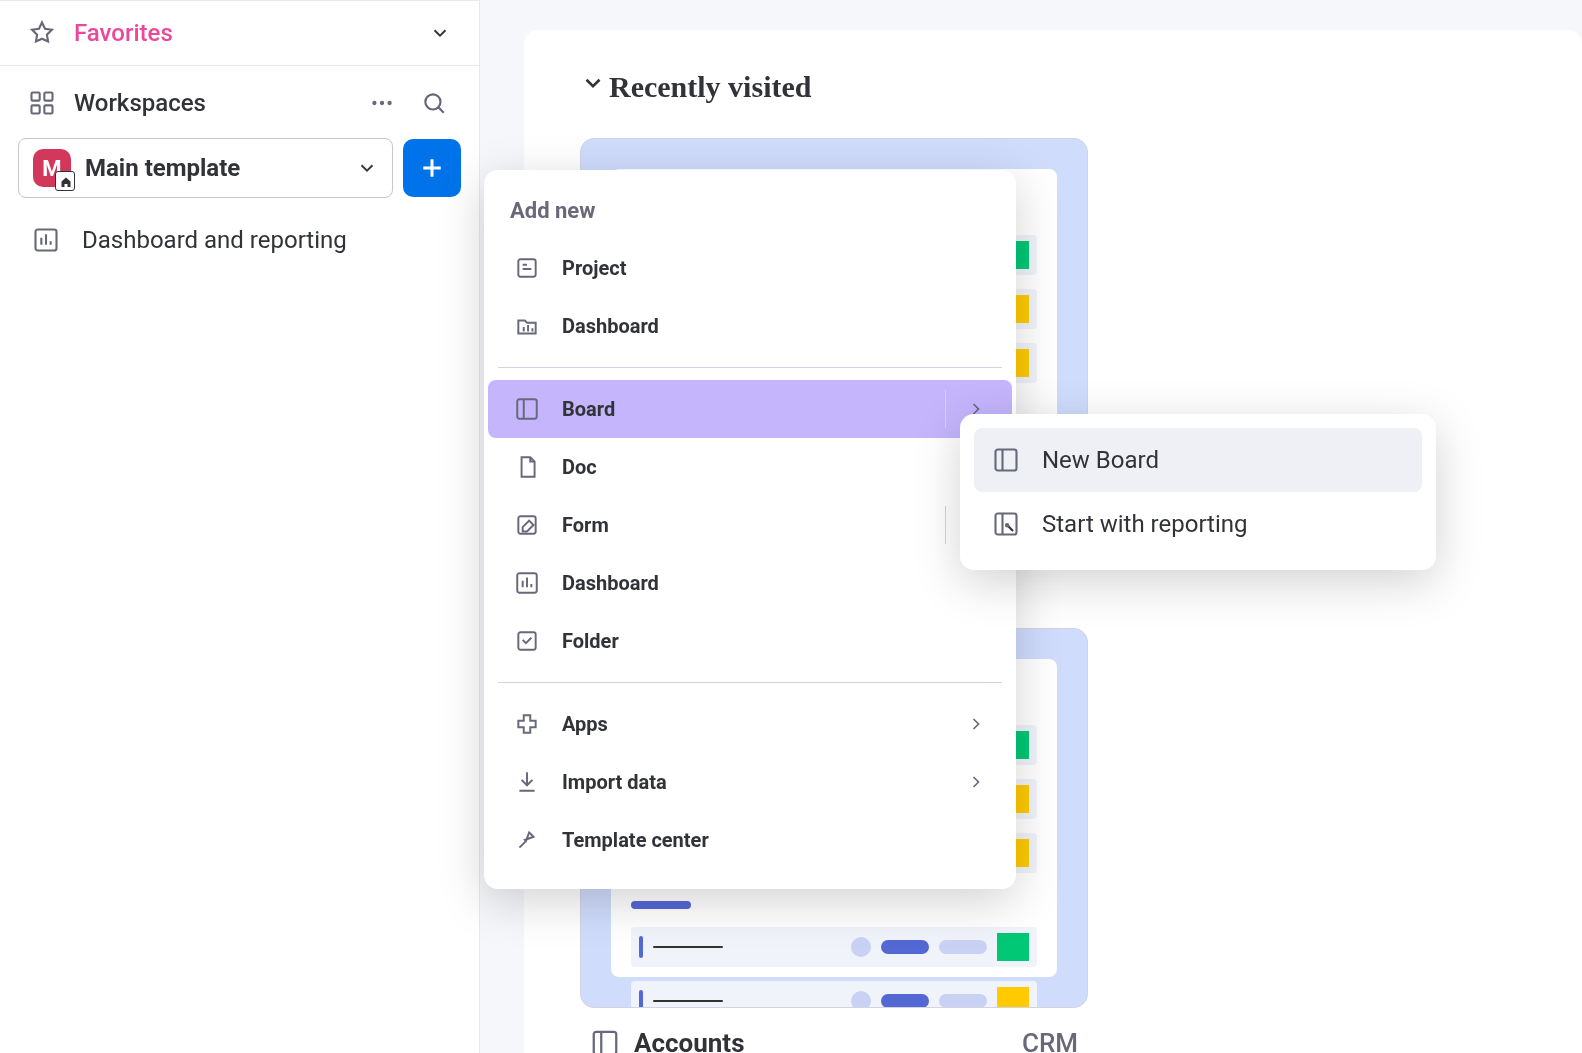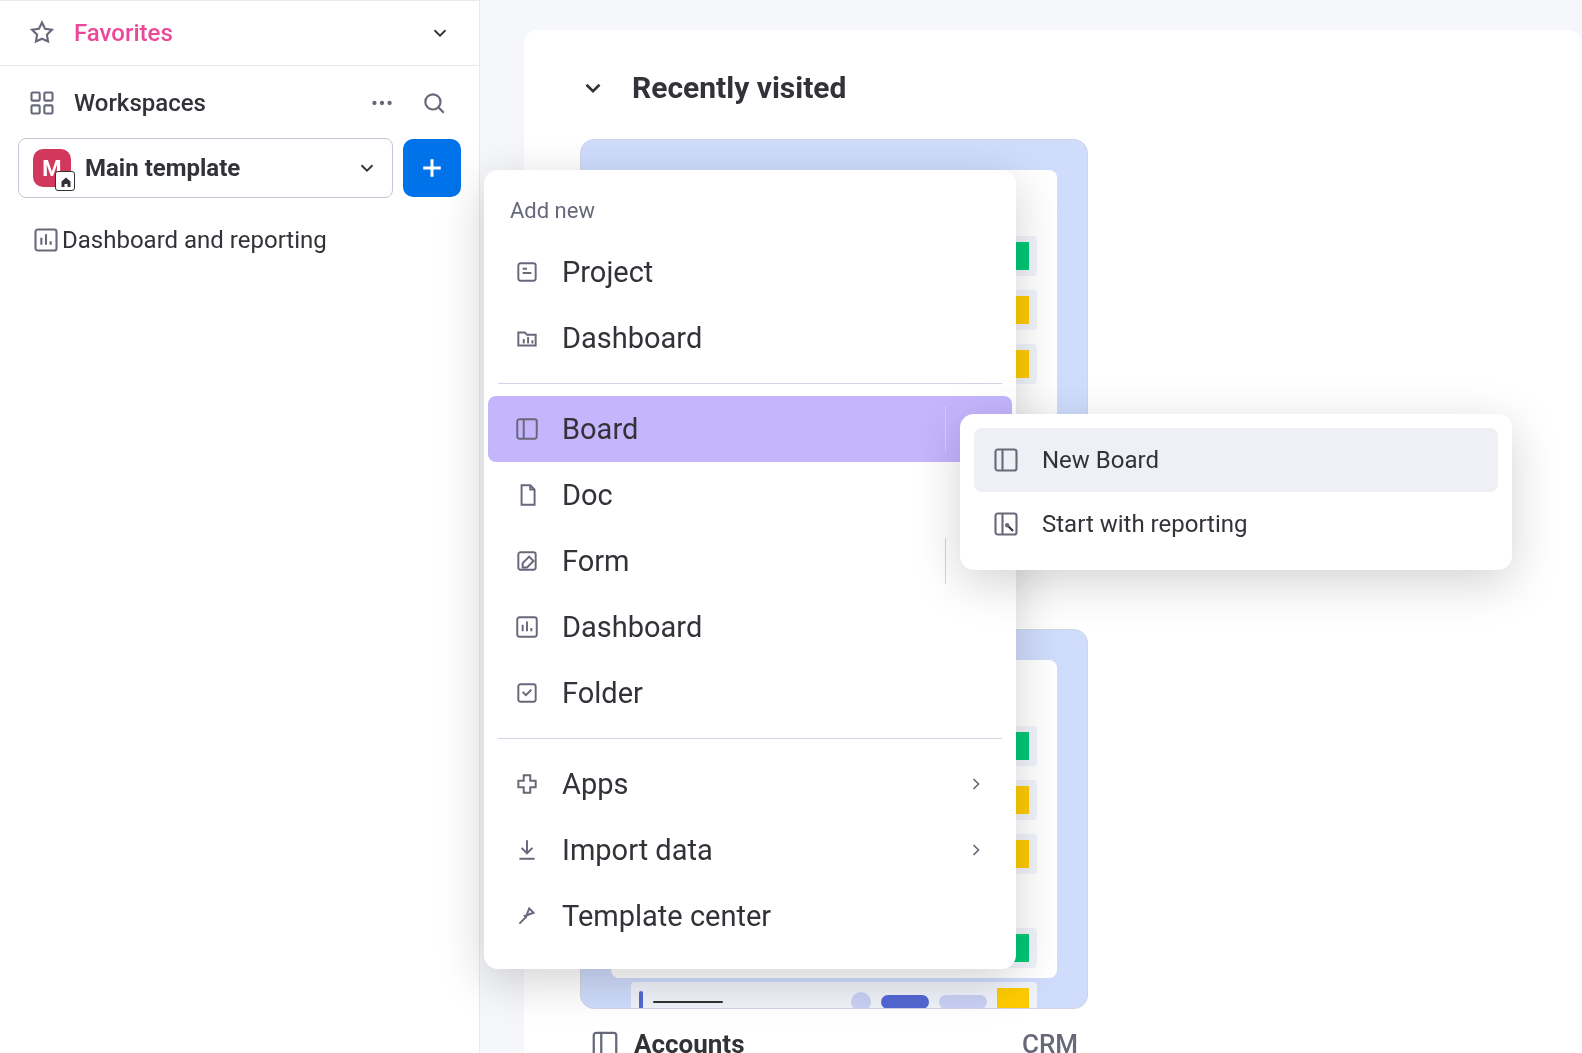--- a/index.html
+++ b/index.html
@@ -95,21 +95,21 @@
     width:58px; height:58px;
     border-radius:10px;
     background:#0073ea;
     color:#fff;
     display:flex; align-items:center; justify-content:center;
   }
 
   .ws-item {
     display:flex;
     align-items:center;
-    gap:2px;
+    gap:22px;
     padding: 14px 32px;
   }
   .ws-item .label { font-size:24px; }
 
   
   .main {
     position:absolute;
     left:490px;
     top:0;
     right:0;
@@ -118,23 +118,24 @@
     padding:30px 0 0 34px;
   }
   .card-main {
     background:#fff;
     border-radius:14px;
     padding:40px 56px;
     min-height:1000px;
   }
   .section-head {
     display:flex;
-    align-items:center;
-    gap:26px;
+    align-items:flex-start;
+    gap:3px;
     margin-bottom:34px;
+    font-family:Liberation Serif, serif;
   }
   .section-head h2 { font-size:30px; font-weight:700; }
 
   .grid {
     display:flex;
     gap:40px;
     flex-wrap:wrap;
   }
   .tile {
     width:508px;
@@ -181,32 +182,33 @@
   .dropdown {
     position:absolute;
     left:484px;
     top:170px;
     width:532px;
     background:#fff;
     border-radius:14px;
     box-shadow: 0 12px 48px rgba(0,0,0,0.18);
     padding:20px 0 20px 0;
     z-index:50;
+    font-weight:bold;
   }
   .dd-header {
     font-size:22px;
     color:#676879;
     padding:8px 26px 16px 26px;
   }
   .dd-item {
     display:flex;
     align-items:center;
     gap:22px;
     padding:16px 26px;
-    font-size:29px;
+    font-size:20px;
     color:#323338;
     margin:0 4px;
     border-radius:8px;
     position:relative;
   }
   .dd-item.hover {
     background:#c4b5fd;
   }
   .dd-item .arrow {
     margin-left:auto;
@@ -229,21 +231,21 @@
     width:26px; height:26px;
     display:flex; align-items:center; justify-content:center;
     color:#676879;
   }
 
   
   .submenu {
     position:absolute;
     left:960px;
     top:414px;
-    width:552px;
+    width:476px;
     background:#fff;
     border-radius:14px;
     box-shadow: 0 12px 48px rgba(0,0,0,0.18);
     padding:14px;
     z-index:60;
   }
   .sm-item {
     display:flex;
     align-items:center;
     gap:22px;

